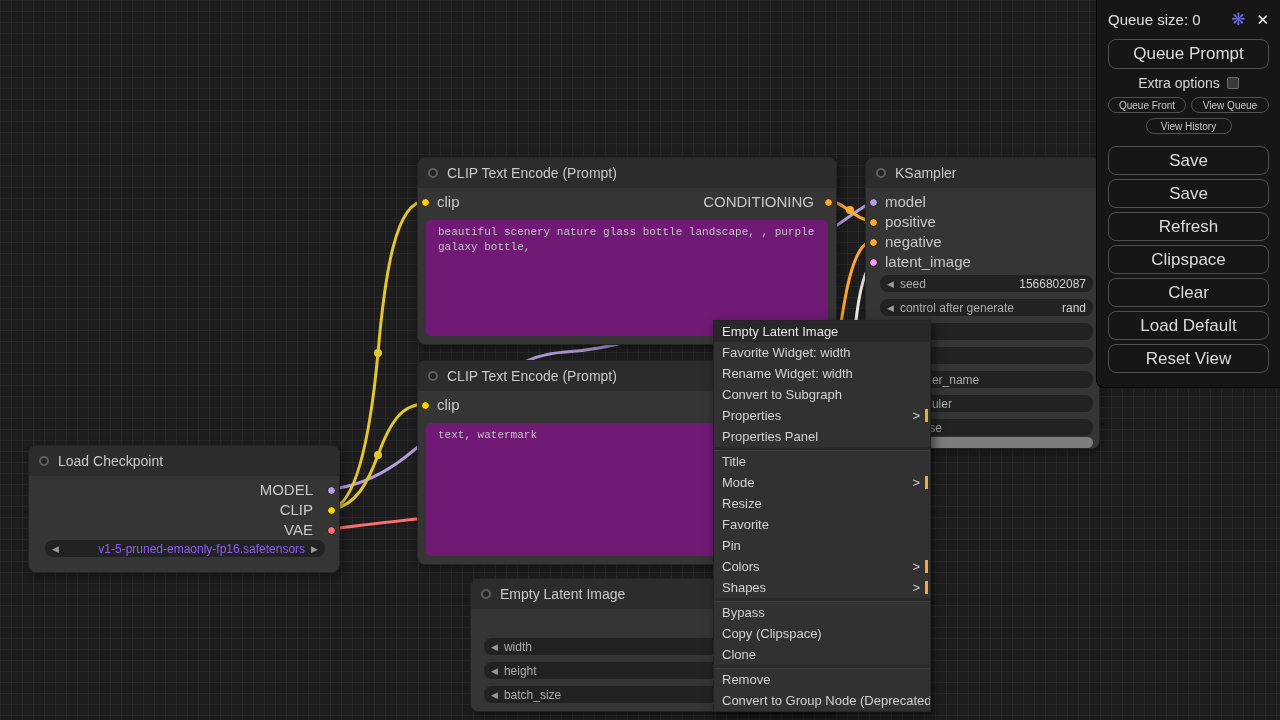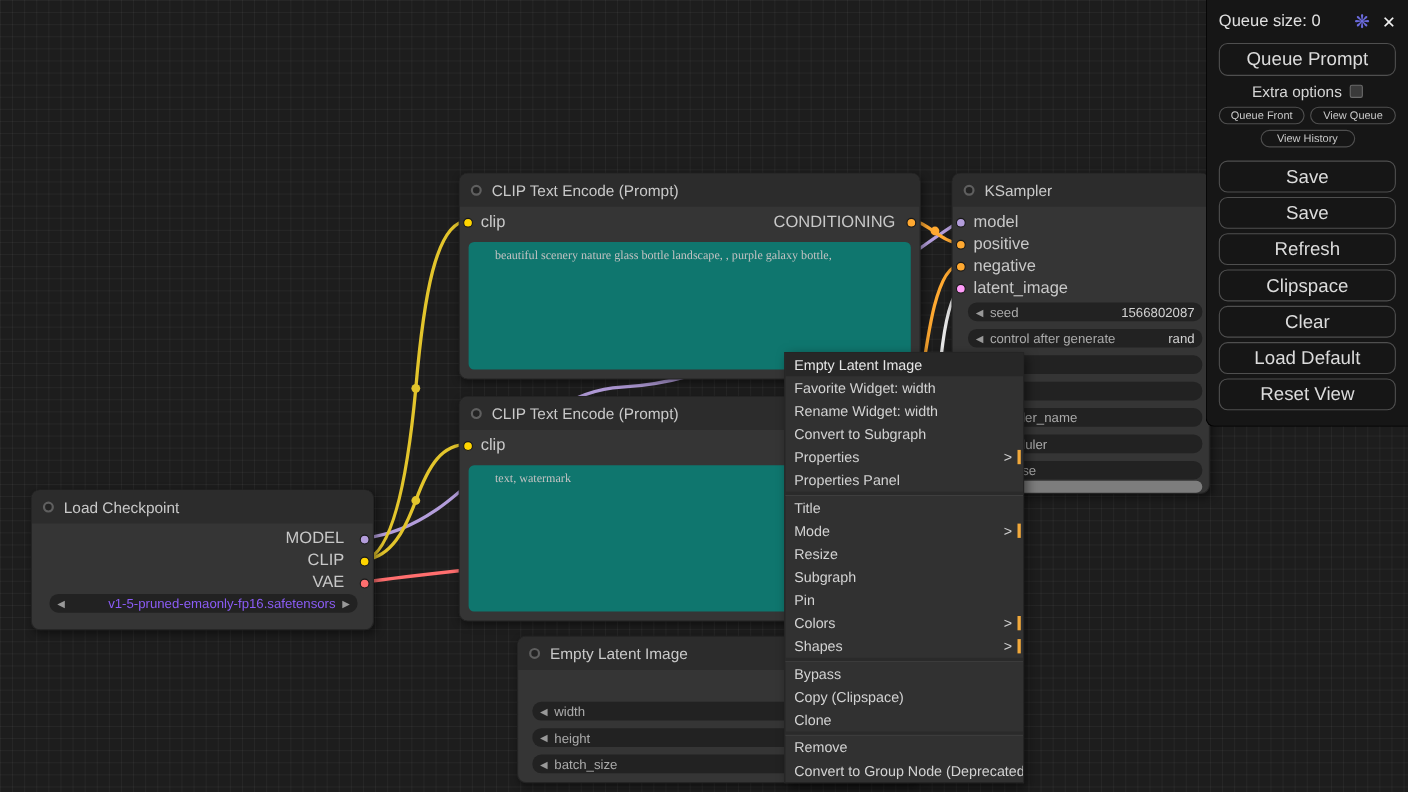--- a/index.html
+++ b/index.html
@@ -12,21 +12,21 @@
   .node{position:absolute;z-index:2;background:#353535;border:1px solid #242424;border-radius:8px;box-shadow:2px 3px 8px rgba(0,0,0,.45)}
   .node-title{height:30px;display:flex;align-items:center;gap:9px;padding:0 10px;background:#2c2c2c;border-radius:7px 7px 0 0;color:#c9c9c9;font-size:14px;white-space:nowrap;overflow:hidden}
   .tdot{width:10px;height:10px;border-radius:50%;background:#232323;border:2px solid #5f5f5f;flex:none}
   .slot{position:absolute;height:16px;line-height:16px;font-size:15px;color:#c8c8c8;white-space:nowrap}
   .dot{position:absolute;width:9px;height:9px;border-radius:50%;border:1px solid #191919}
   .widget{position:absolute;height:17px;background:#222;border-radius:8px;display:flex;align-items:center;font-size:12px;color:#bbb;padding:0 7px;gap:6px;overflow:hidden;white-space:nowrap}
   .warr{color:#999;font-size:9px;flex:none}
   .wlabel{color:#ababab}
   .wvalue{margin-left:auto;color:#d2d2d2}
   .wcenter{flex:1;text-align:right;color:#8b5cf6;overflow:hidden}
-  .ta{position:absolute;background:#0f766e;border-radius:5px;color:#c2c2c2;font-family:Liberation Serif, serif;font-size:11px;padding:5px 24px;line-height:1.4;overflow:hidden}
+  .ta{position:absolute;background:#701a75;border-radius:5px;color:#c2c2c2;font-family:Liberation Mono, monospace;font-size:11px;padding:5px 12px;line-height:1.4;overflow:hidden}
   
   .ctx{position:absolute;left:713px;top:320px;width:218px;z-index:5;background:#313131;border:1px solid #242424;box-shadow:3px 4px 10px rgba(0,0,0,.55);font-size:13px;color:#d2d2d2}
   .ctx-header{height:21px;line-height:21px;padding-left:8px;background:#272727;color:#e6e6e6}
   .ctx-item{position:relative;height:21px;line-height:21px;padding-left:8px;white-space:nowrap;overflow:hidden}
   .ctx-sep{height:4px;background:#2a2a2a;border-bottom:1px solid #3e3e3e}
   .sub{position:absolute;right:10px;top:0;color:#cfcfcf}
   .subbar{position:absolute;right:2px;top:4px;width:3px;height:13px;background:#f2a93b}
   
   #menu{position:absolute;right:0;top:0;width:184px;height:388px;z-index:6;background:#161616;border-left:1px solid #000;border-bottom:1px solid #000;border-radius:0 0 0 8px;padding:9px 11px}
   .mrow{display:flex;align-items:center;justify-content:space-between;color:#e0e0e0;font-size:15px}
@@ -172,21 +172,21 @@
     <div class="ctx-header">Empty Latent Image</div>
     <div class="ctx-item">Favorite Widget: width</div>
     <div class="ctx-item">Rename Widget: width</div>
     <div class="ctx-item">Convert to Subgraph</div>
     <div class="ctx-item"><span>Properties</span><span class="sub">&gt;</span><span class="subbar"></span></div>
     <div class="ctx-item">Properties Panel</div>
     <div class="ctx-sep"></div>
     <div class="ctx-item">Title</div>
     <div class="ctx-item"><span>Mode</span><span class="sub">&gt;</span><span class="subbar"></span></div>
     <div class="ctx-item">Resize</div>
-    <div class="ctx-item">Subgraph</div>
+    <div class="ctx-item">Favorite</div>
     <div class="ctx-item">Pin</div>
     <div class="ctx-item"><span>Colors</span><span class="sub">&gt;</span><span class="subbar"></span></div>
     <div class="ctx-item"><span>Shapes</span><span class="sub">&gt;</span><span class="subbar"></span></div>
     <div class="ctx-sep"></div>
     <div class="ctx-item">Bypass</div>
     <div class="ctx-item">Copy (Clipspace)</div>
     <div class="ctx-item">Clone</div>
     <div class="ctx-sep"></div>
     <div class="ctx-item">Remove</div>
     <div class="ctx-item">Convert to Group Node (Deprecated)</div>

